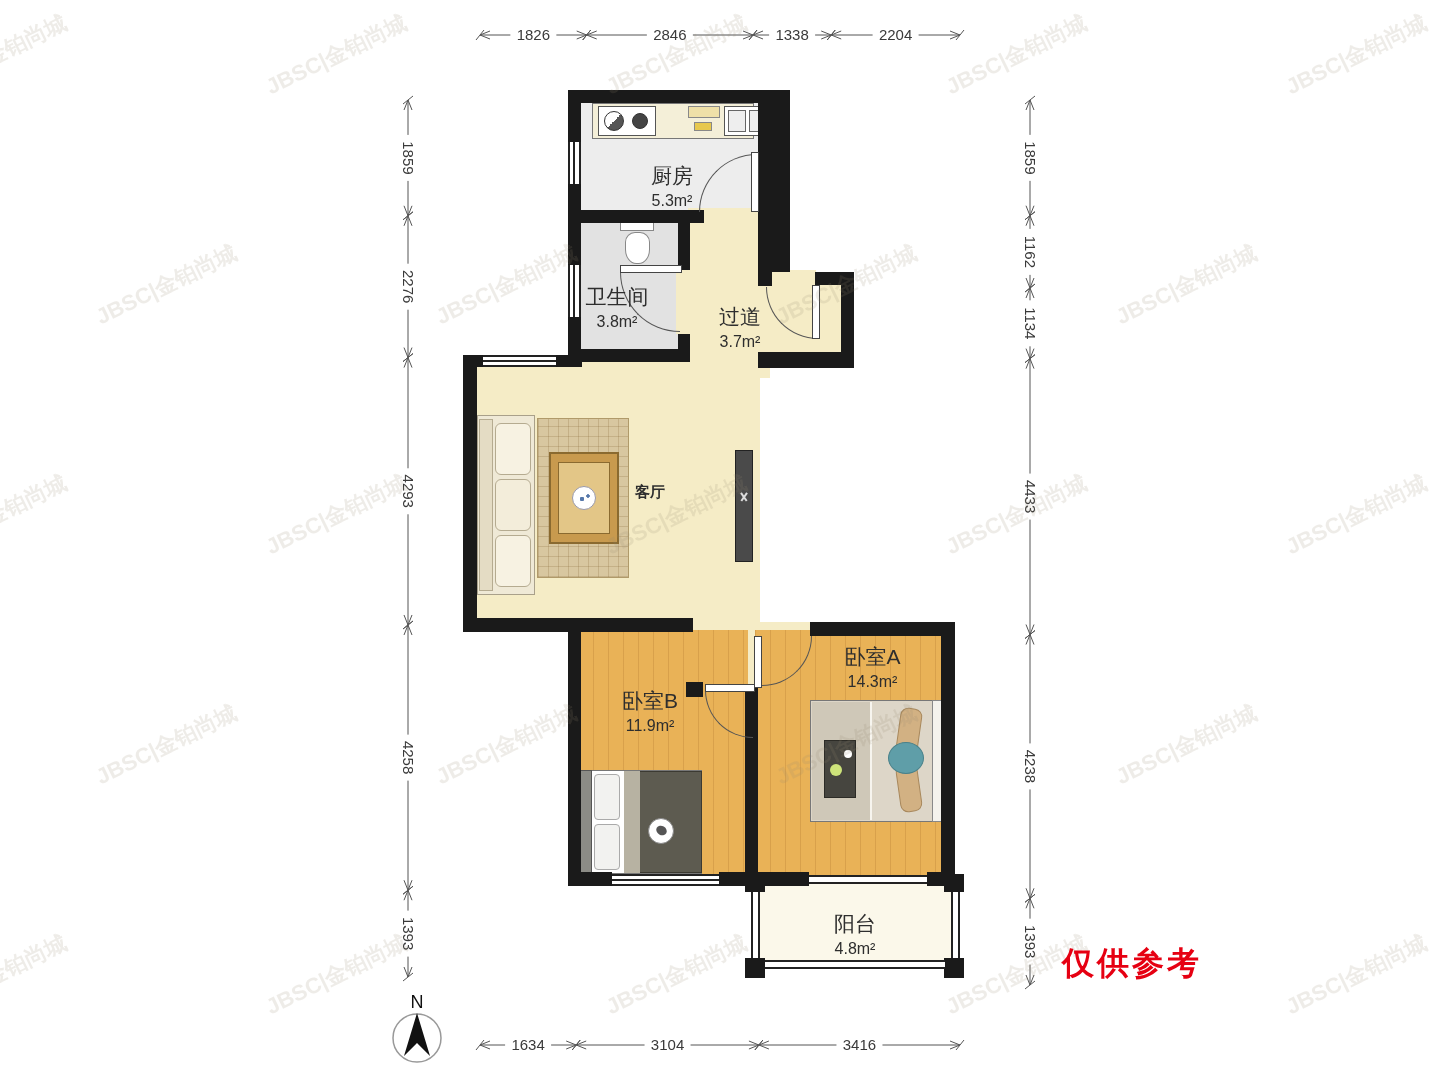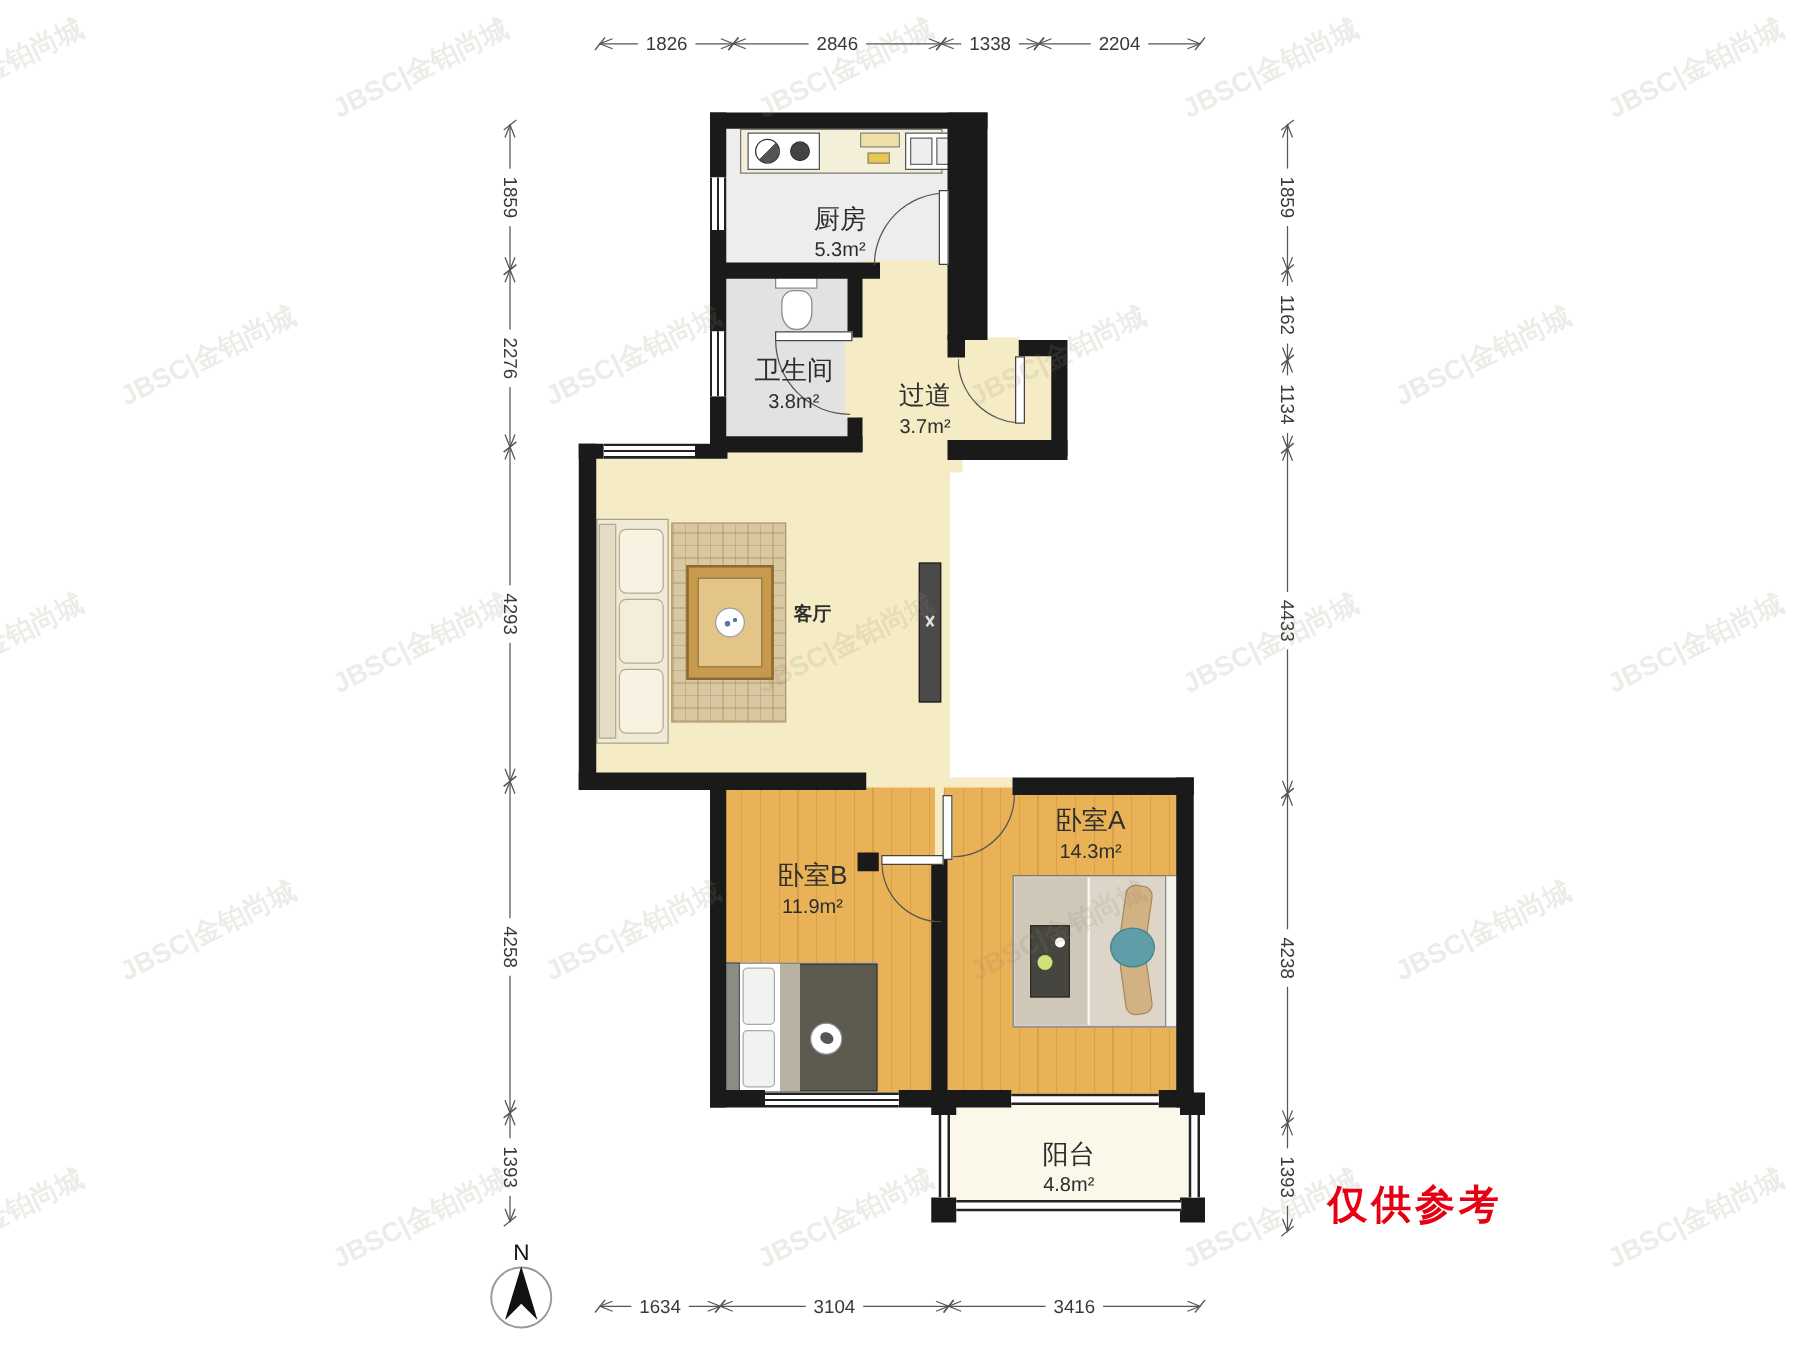--- a/index.html
+++ b/index.html
@@ -153,21 +153,21 @@
   <div class="panel" style="left:812px;top:285px;width:8px;height:54px"></div>
   <div class="arc arc-br" style="left:762px;top:636px;width:50px;height:50px"></div>
   <div class="panel" style="left:754px;top:636px;width:8px;height:52px"></div>
   <div class="arc arc-bl" style="left:705px;top:690px;width:48px;height:48px"></div>
   <div class="panel" style="left:705px;top:684px;width:50px;height:8px"></div>
 
   <div class="room-label" style="left:612px;top:162px;width:120px">
     <span class="rname">厨房</span>
     <span class="rarea">5.3m²</span>
   </div>
-  <div class="room-label" style="left:575px;top:283px;width:120px">
+  <div class="room-label" style="left:557px;top:283px;width:120px">
     <span class="rname">卫生间</span>
     <span class="rarea">3.8m²</span>
   </div>
   <div class="room-label" style="left:680px;top:303px;width:120px">
     <span class="rname">过道</span>
     <span class="rarea">3.7m²</span>
   </div>
   <div class="room-label small" style="left:600px;top:482px;width:100px">
     <span class="rname">客厅</span>
   </div>

